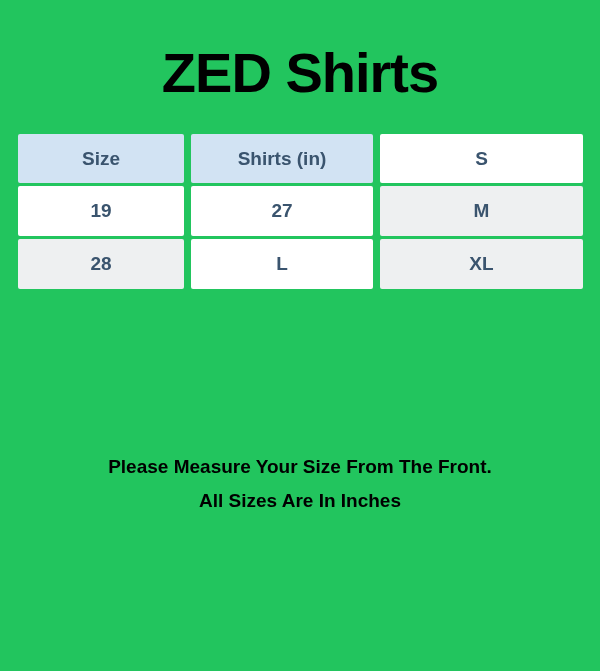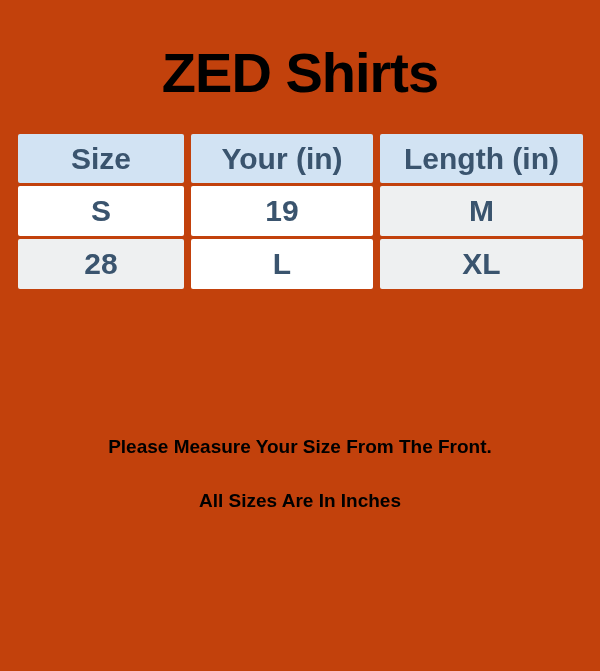--- a/index.html
+++ b/index.html
@@ -5,21 +5,21 @@
   html, body {
     margin: 0;
     padding: 0;
     background: #ffffff;
     font-family: "Liberation Sans", sans-serif;
   }
   .canvas {
     position: relative;
     width: 600px;
     height: 671px;
-    background: #c2410c;
+    background: #22c55e;
     overflow: hidden;
   }
   .page-title {
     position: absolute;
     top: 40px;
     left: 0;
     width: 600px;
     text-align: center;
     font-size: 56px;
     font-weight: 700;
@@ -34,21 +34,21 @@
     display: grid;
     grid-template-columns: 166px 182px 203px;
     grid-template-rows: 49px 50px 50px 50px 50px;
     column-gap: 7px;
     row-gap: 3px;
   }
   .cell {
     display: flex;
     align-items: center;
     justify-content: center;
-    font-size: 30px;
+    font-size: 19px;
     font-weight: 700;
     color: #3a546e;
     border-radius: 2px;
     background: #ffffff;
   }
   .cell.hdr {
     background: #d2e3f3;
   }
   .cell.alt {
     background: #eef0f1;
@@ -56,38 +56,38 @@
   .note {
     position: absolute;
     left: 0;
     width: 600px;
     text-align: center;
     font-size: 19px;
     font-weight: 700;
     color: #000000;
     margin: 0;
   }
-  .note-1 { top: 436px; }
+  .note-1 { top: 456px; }
   .note-2 { top: 490px; }
 </style>
 </head>
 <body>
 
 <div class="canvas">
 
   <h1 class="page-title">ZED Shirts</h1>
 
   <div class="size-table">
 
     <div class="cell hdr">Size</div>
-    <div class="cell hdr">Your (in)</div>
-    <div class="cell hdr">Length (in)</div>
+    <div class="cell hdr">Shirts (in)</div>
 
     <div class="cell">S</div>
     <div class="cell">19</div>
+    <div class="cell">27</div>
 
     <div class="cell alt">M</div>
     <div class="cell alt">28</div>
 
     <div class="cell">L</div>
 
     <div class="cell alt">XL</div>
   </div>
 
   <p class="note note-1">Please Measure Your Size From The Front.</p>

